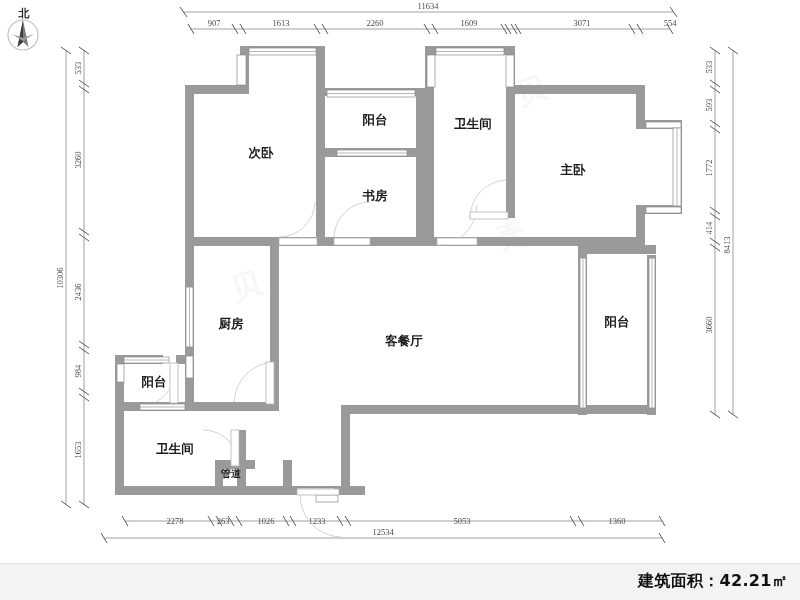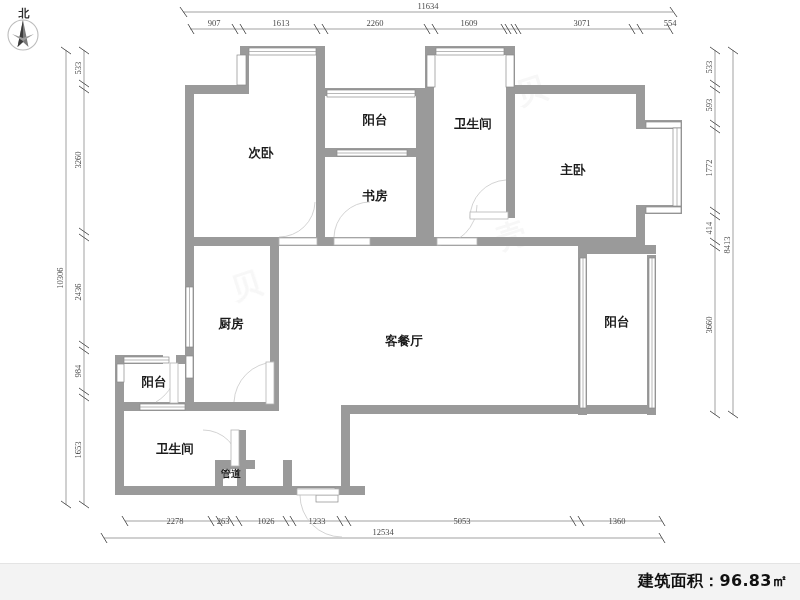--- a/index.html
+++ b/index.html
@@ -312,14 +312,14 @@
     <text class="roomlabel" x="154" y="382">阳台</text>
     <text class="roomlabel" x="175" y="449">卫生间</text>
     <text class="roomlabel small" x="231" y="474">管道</text>
     <text class="roomlabel" x="617" y="322">阳台</text>
   </g>
 
 </svg>
 </div>
 
 <div id="footer">
-  <div id="footer-text">建筑面积：96.83㎡</div>
+  <div id="footer-text">建筑面积：42.21㎡</div>
 </div>
 
 </body></html>

